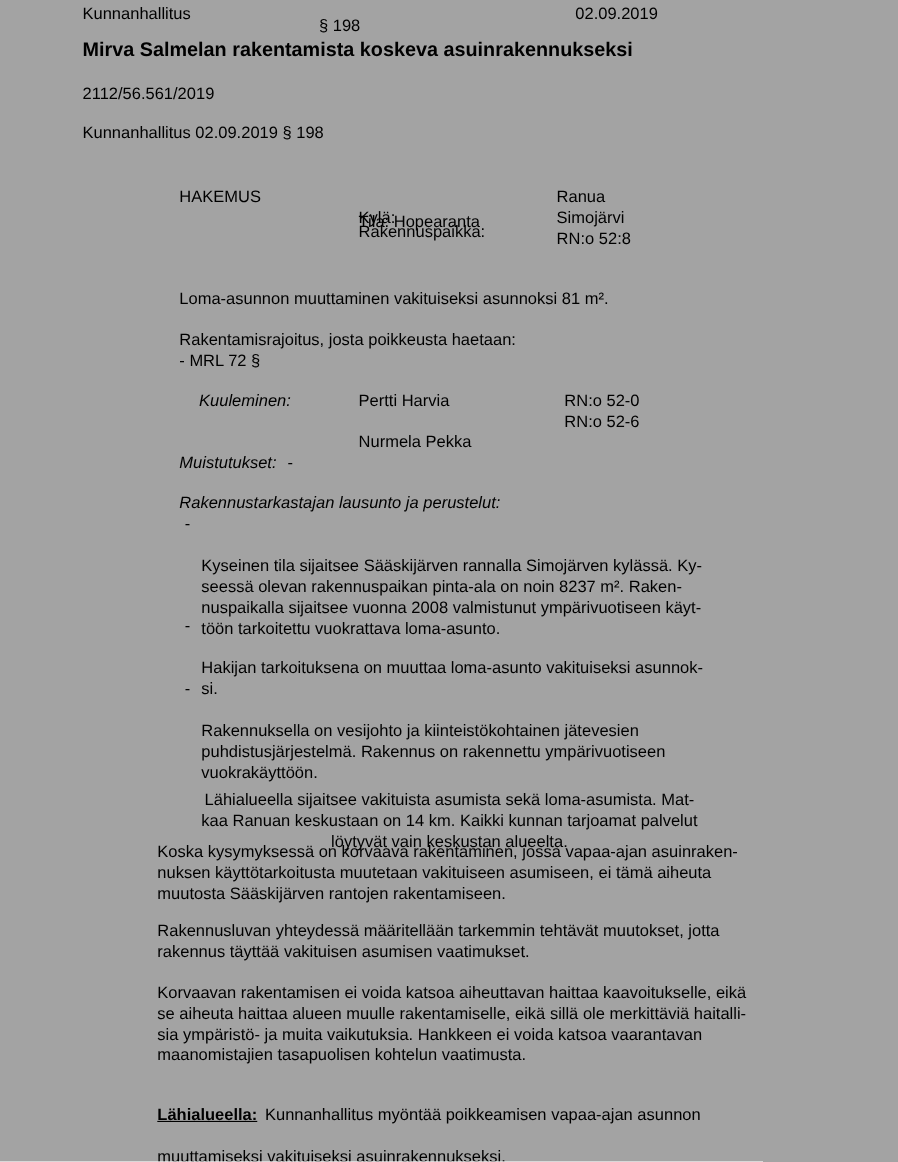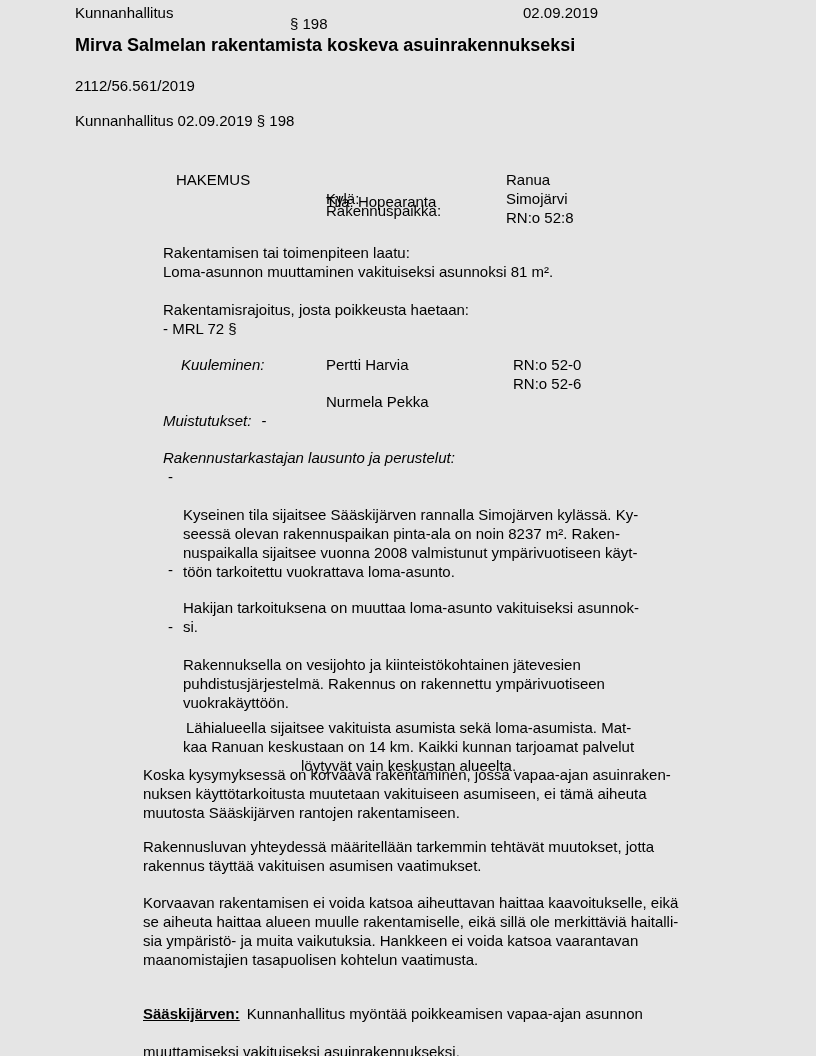--- a/index.html
+++ b/index.html
@@ -1,20 +1,20 @@
 <!DOCTYPE html>
 <html><head>
 <meta charset="utf-8">
 <style>
   html,body{margin:0;padding:0;background:#fff;}
   .page{
     position:relative;
     width:816px;
     height:1056px;
-    background:#e5e5e5;
+    background:#a3a3a3;
     color:#000000;
     font-family:"Liberation Sans", sans-serif;
     font-size:15px;
     line-height:19px;
     overflow:hidden;
   }
   .abs{position:absolute;white-space:pre-line;}
   .nowrap{white-space:nowrap;}
   .b{font-weight:bold;}
   .i{font-style:italic;}
@@ -31,30 +31,29 @@
 <div class="page">
 
   <div class="abs nowrap" style="left:75px;top:3px;">Kunnanhallitus</div>
   <div class="abs nowrap" style="left:290px;top:14px;">§ 198</div>
   <div class="abs nowrap" style="left:523px;top:3px;">02.09.2019</div>
 
   <div class="abs nowrap title" style="left:75px;top:34px;">Mirva Salmelan rakentamista koskeva asuinrakennukseksi</div>
   <div class="abs nowrap" style="left:75px;top:76px;">2112/56.561/2019</div>
   <div class="abs nowrap" style="left:75px;top:111px;">Kunnanhallitus 02.09.2019 § 198</div>
 
-  <div class="abs nowrap" style="left:163px;top:170px;margin-left:13px;">HAKEMUS</div>
+  <div class="abs nowrap" style="left:163px;top:170px;">HAKEMUS</div>
 
   <div class="abs nowrap" style="left:326px;top:170px;margin-top:31px;">Rakennuspaikka:</div>
   <div class="abs nowrap" style="left:506px;top:170px;">Ranua</div>
   <div class="abs nowrap" style="left:326px;top:189px;">Kylä:</div>
   <div class="abs nowrap" style="left:506px;top:189px;">Simojärvi</div>
   <div class="abs nowrap" style="left:326px;top:192px;">Tila: Hopearanta</div>
   <div class="abs nowrap" style="left:506px;top:208px;">RN:o 52:8</div>
 
-  <div class="abs nowrap" style="left:163px;top:243px;">Rakentamisen tai toimenpiteen laatu:</div>
   <div class="abs nowrap" style="left:163px;top:262px;">Loma-asunnon muuttaminen vakituiseksi asunnoksi 81 m².</div>
 
   <div class="abs nowrap" style="left:163px;top:300px;">Rakentamisrajoitus, josta poikkeusta haetaan:</div>
   <div class="abs nowrap" style="left:163px;top:319px;">- MRL 72 §</div>
 
   <div class="abs nowrap i" style="left:181px;top:355px;">Kuuleminen:</div>
   <div class="abs nowrap" style="left:326px;top:355px;">Pertti Harvia</div>
   <div class="abs nowrap" style="left:513px;top:355px;">RN:o 52-0</div>
   <div class="abs nowrap" style="left:326px;top:374px;margin-top:18px;">Nurmela Pekka</div>
   <div class="abs nowrap" style="left:513px;top:374px;">RN:o 52-6</div>
@@ -94,17 +93,17 @@
 nuksen käyttötarkoitusta muutetaan vakituiseen asumiseen, ei tämä aiheuta
 muutosta Sääskijärven rantojen rakentamiseen.</div>
   <div class="abs" style="left:143px;top:837px;">Rakennusluvan yhteydessä määritellään tarkemmin tehtävät muutokset, jotta
 rakennus täyttää vakituisen asumisen vaatimukset.</div>
   <div class="abs" style="left:143px;top:893px;">Korvaavan rakentamisen ei voida katsoa aiheuttavan haittaa kaavoitukselle, eikä
 se aiheuta haittaa alueen muulle rakentamiselle, eikä sillä ole merkittäviä haitalli-
 sia ympäristö- ja muita vaikutuksia. Hankkeen ei voida katsoa vaarantavan
 maanomistajien tasapuolisen kohtelun vaatimusta.</div>
 
   <div class="abs" style="left:143px;top:985px;">
-    <span class="b u">Sääskijärven:</span><span class="gap-xs">Kunnanhallitus myöntää poikkeamisen vapaa-ajan asunnon</span><br>
+    <span class="b u">Lähialueella:</span><span class="gap-xs">Kunnanhallitus myöntää poikkeamisen vapaa-ajan asunnon</span><br>
     <span>muuttamiseksi vakituiseksi asuinrakennukseksi.</span>
   </div>
 
 </div>
 
 </body></html>

